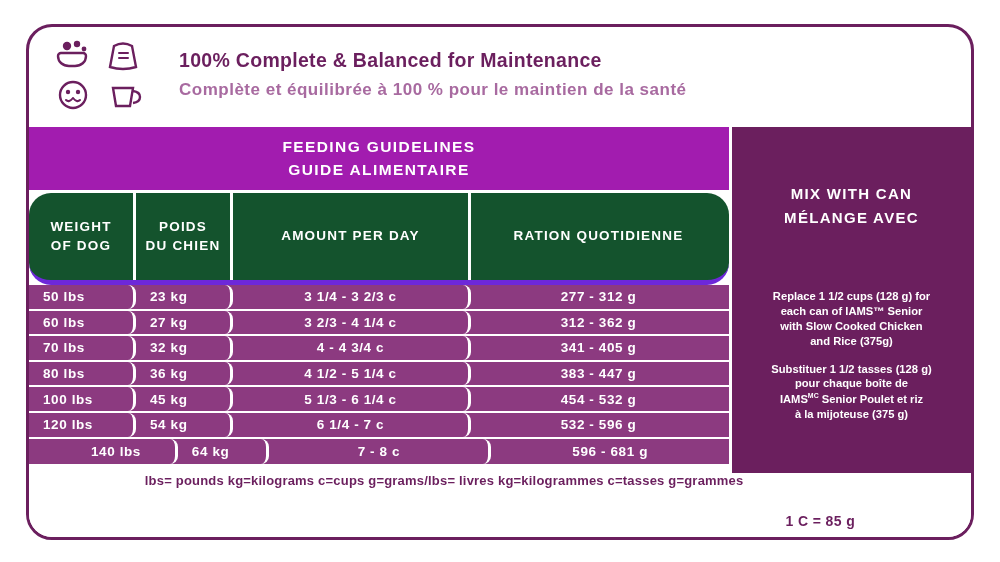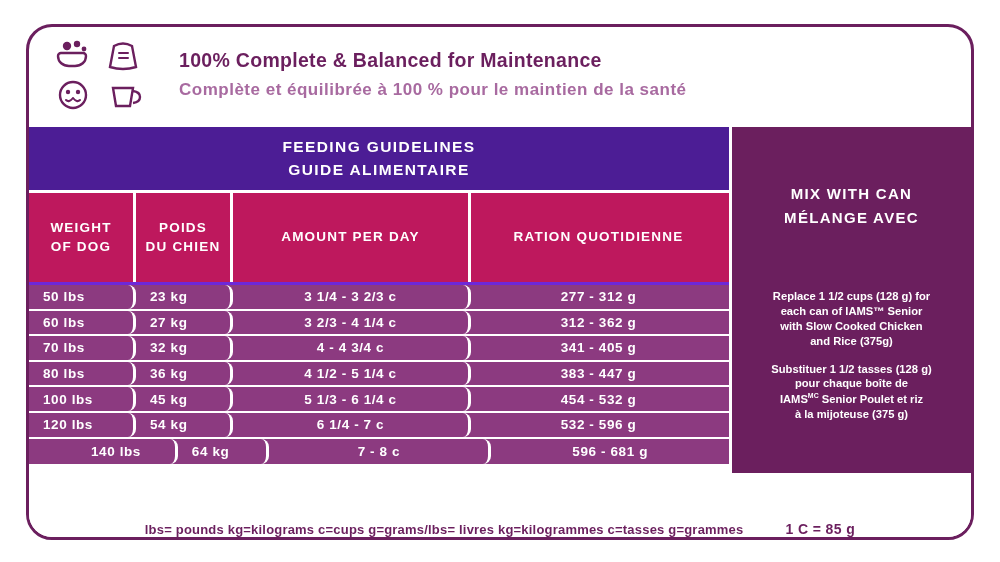--- a/index.html
+++ b/index.html
@@ -68,38 +68,39 @@
     left: 0; top: 100px;
     width: 100%;
     height: 352px;
     display: flex;
   }
   .left-block { width: 700px; height: 100%; position: relative; }
   .right-block { width: 248px; height: 100%; position: relative; background: #6b1f5e; border-left: 3px solid #ffffff; }
 
   .fg-title {
     height: 66px;
-    background: #4c1d95;
+    background: #a21caf;
     color: #ffffff;
     display: flex;
     flex-direction: column;
     align-items: center;
     justify-content: center;
     font-weight: bold;
     font-size: 15.5px;
     letter-spacing: 1.4px;
     line-height: 1.45;
     border-bottom: 3px solid #ffffff;
     text-align: right;
   }
   .hdr-row {
     height: 92px;
     display: flex;
-    background: #be185d;
-    border-bottom: 3px solid #6d28d9;
+    background: #14532d;
+    border-bottom: 5px solid #6d28d9;
+    border-radius: 22px;
   }
   .hdr-cell {
     color: #ffffff;
     font-weight: bold;
     font-size: 13.5px;
     letter-spacing: 1.2px;
     display: flex;
     flex-direction: column;
     align-items: center;
     justify-content: center;
@@ -158,21 +159,21 @@
   }
   .mix-body .para2 { margin-top: 13px; }
 
   
   .footer {
     position: absolute;
     left: 0; bottom: 0;
     width: 100%;
     height: 64px;
     display: flex;
-    align-items: flex-end;
+    align-items: flex-start;
     justify-content: center;
     gap: 42px;
     background: #ffffff;
   }
   .footer-legend {
     color: #6b1f5e;
     font-size: 13px;
     font-weight: bold;
     letter-spacing: .2px;
   }

